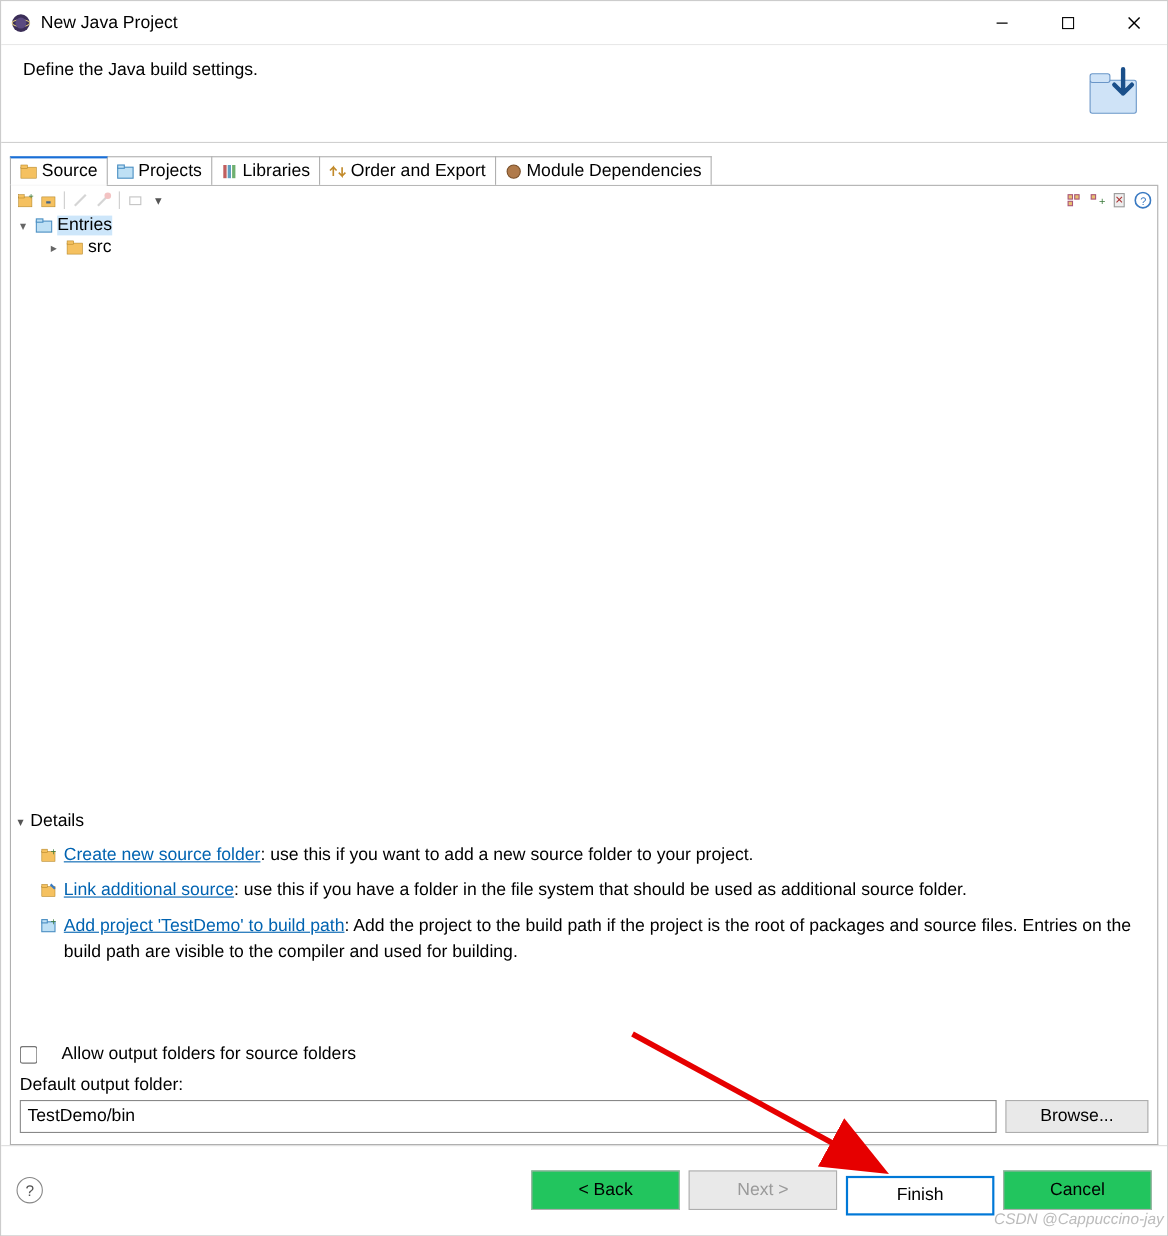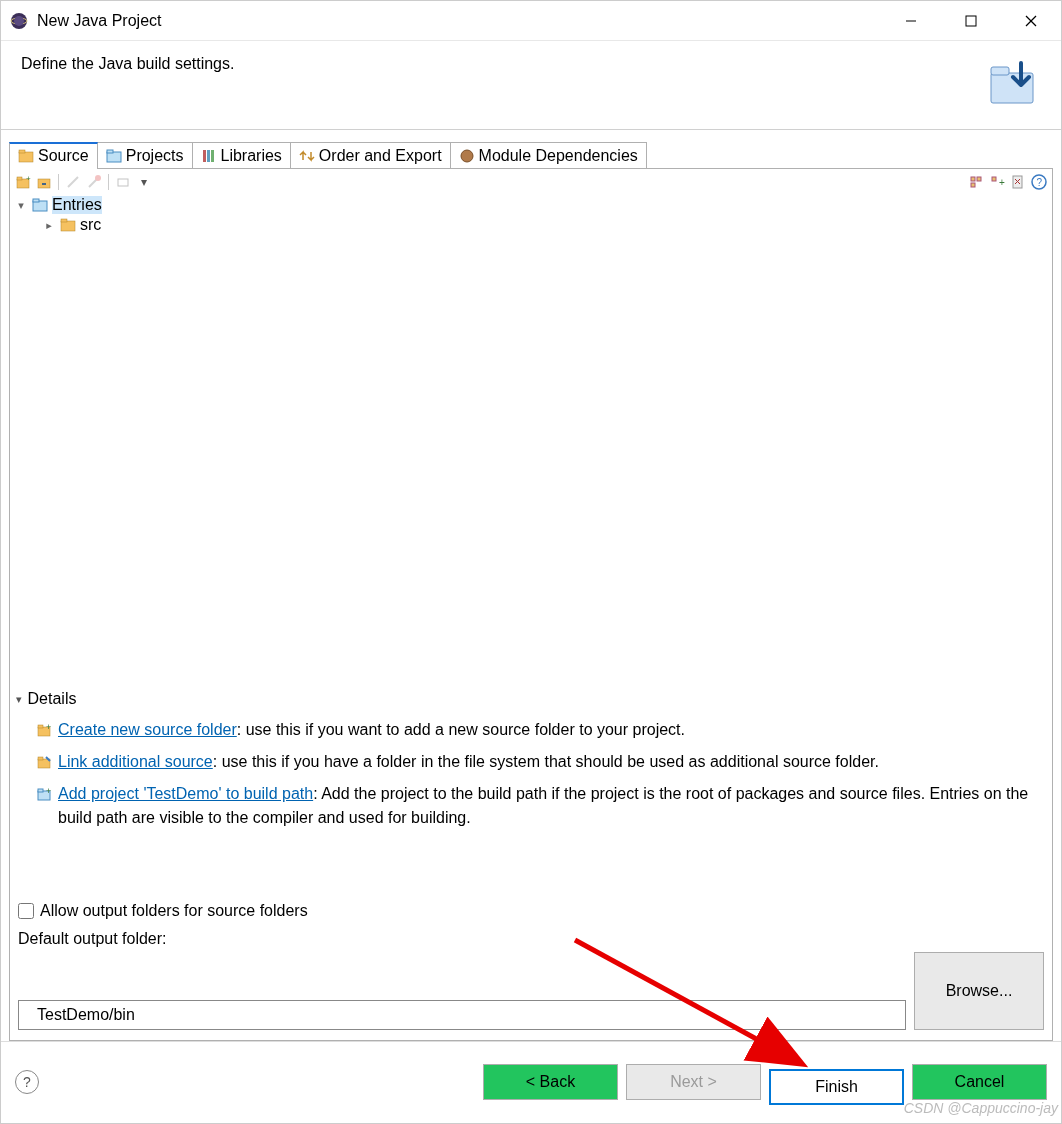--- a/index.html
+++ b/index.html
@@ -107,26 +107,26 @@
 
 
 .details-section { padding: 4px 2px 0 2px; }
 .details-header { display: flex; align-items: center; gap: 6px; cursor: pointer; font-size: 16px; margin-bottom: 6px; }
 .detail-row { display: flex; gap: 6px; padding: 4px 0 4px 20px; font-size: 16px; line-height: 1.5; }
 .detail-row .dicon { width: 16px; height: 16px; flex-shrink: 0; margin-top: 3px; }
 .detail-row a { color: #0063b1; text-decoration: underline; }
 .detail-text { flex: 1; }
 
 
-.checkbox-row { display: flex; align-items: center; gap: 6px; padding: 8px 4px 4px 4px; font-size: 16px; }
+.checkbox-row { display: flex; align-items: center; gap: 22px; padding: 8px 4px 4px 4px; font-size: 16px; }
 .checkbox-row input { width: 16px; height: 16px; }
 .label-row { padding: 6px 4px 2px 4px; font-size: 16px; }
 .input-row { display: flex; gap: 8px; padding: 2px 4px; }
 .input-row input[type=text] {
-  flex: 1; padding: 5px 18px; font-size: 16px; border: 1px solid #888; margin-top: 48px;
+  flex: 1; padding: 5px 6px; font-size: 16px; border: 1px solid #888;
 }
 .browse-btn {
   width: 130px; background: #e9e9e9; border: 1px solid #adadad; cursor: pointer; font-size: 16px;
 }
 
 
 .footer {
   display: flex;
   align-items: center;
   padding: 16px 14px 18px 14px;

